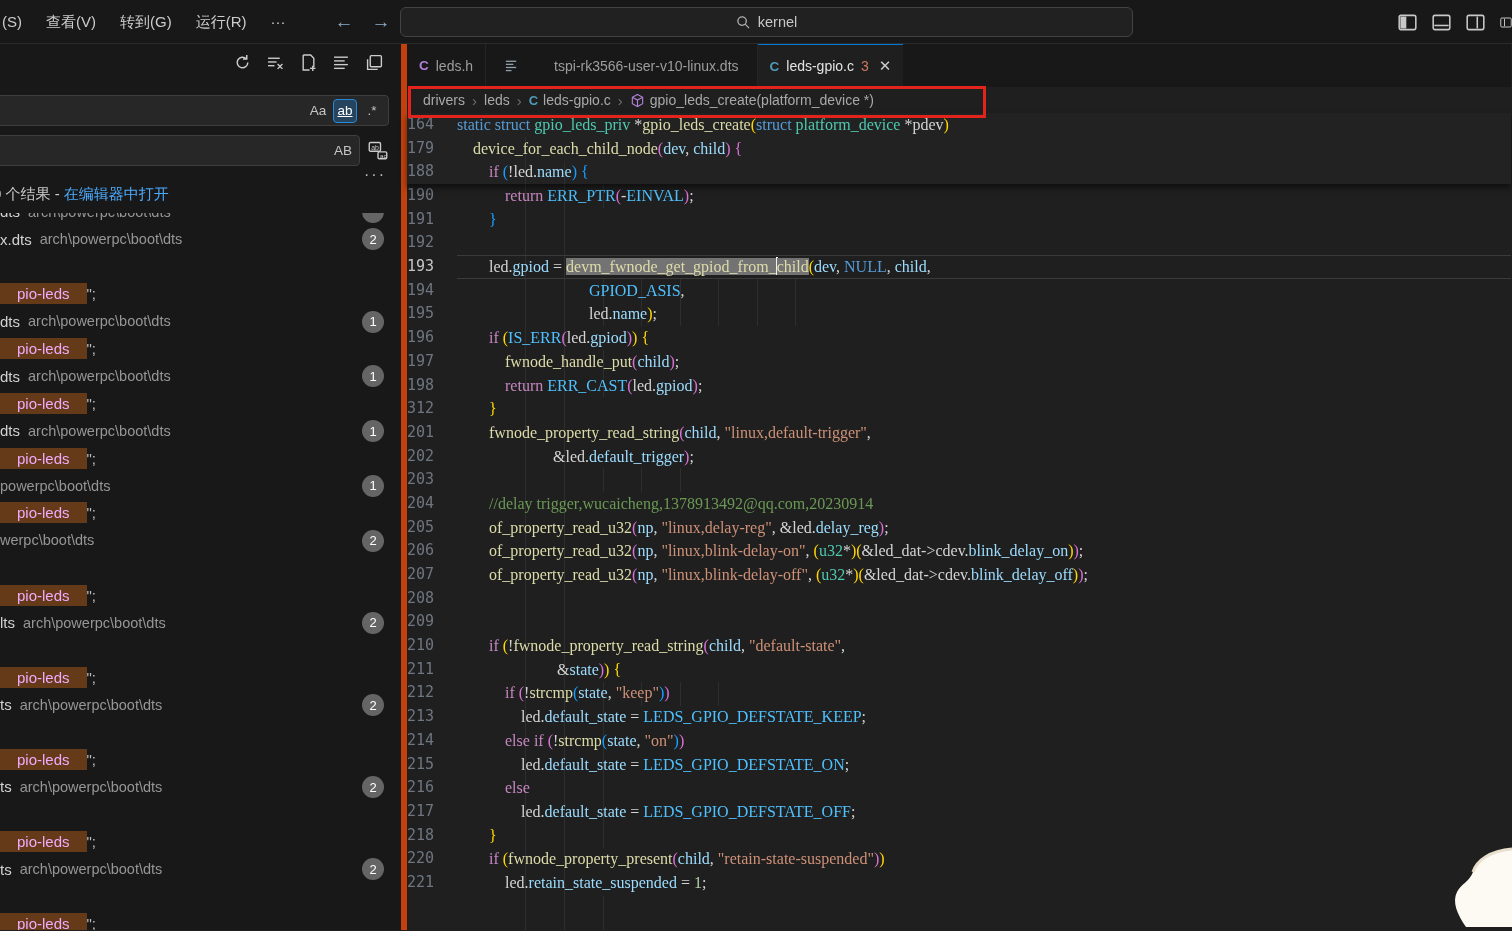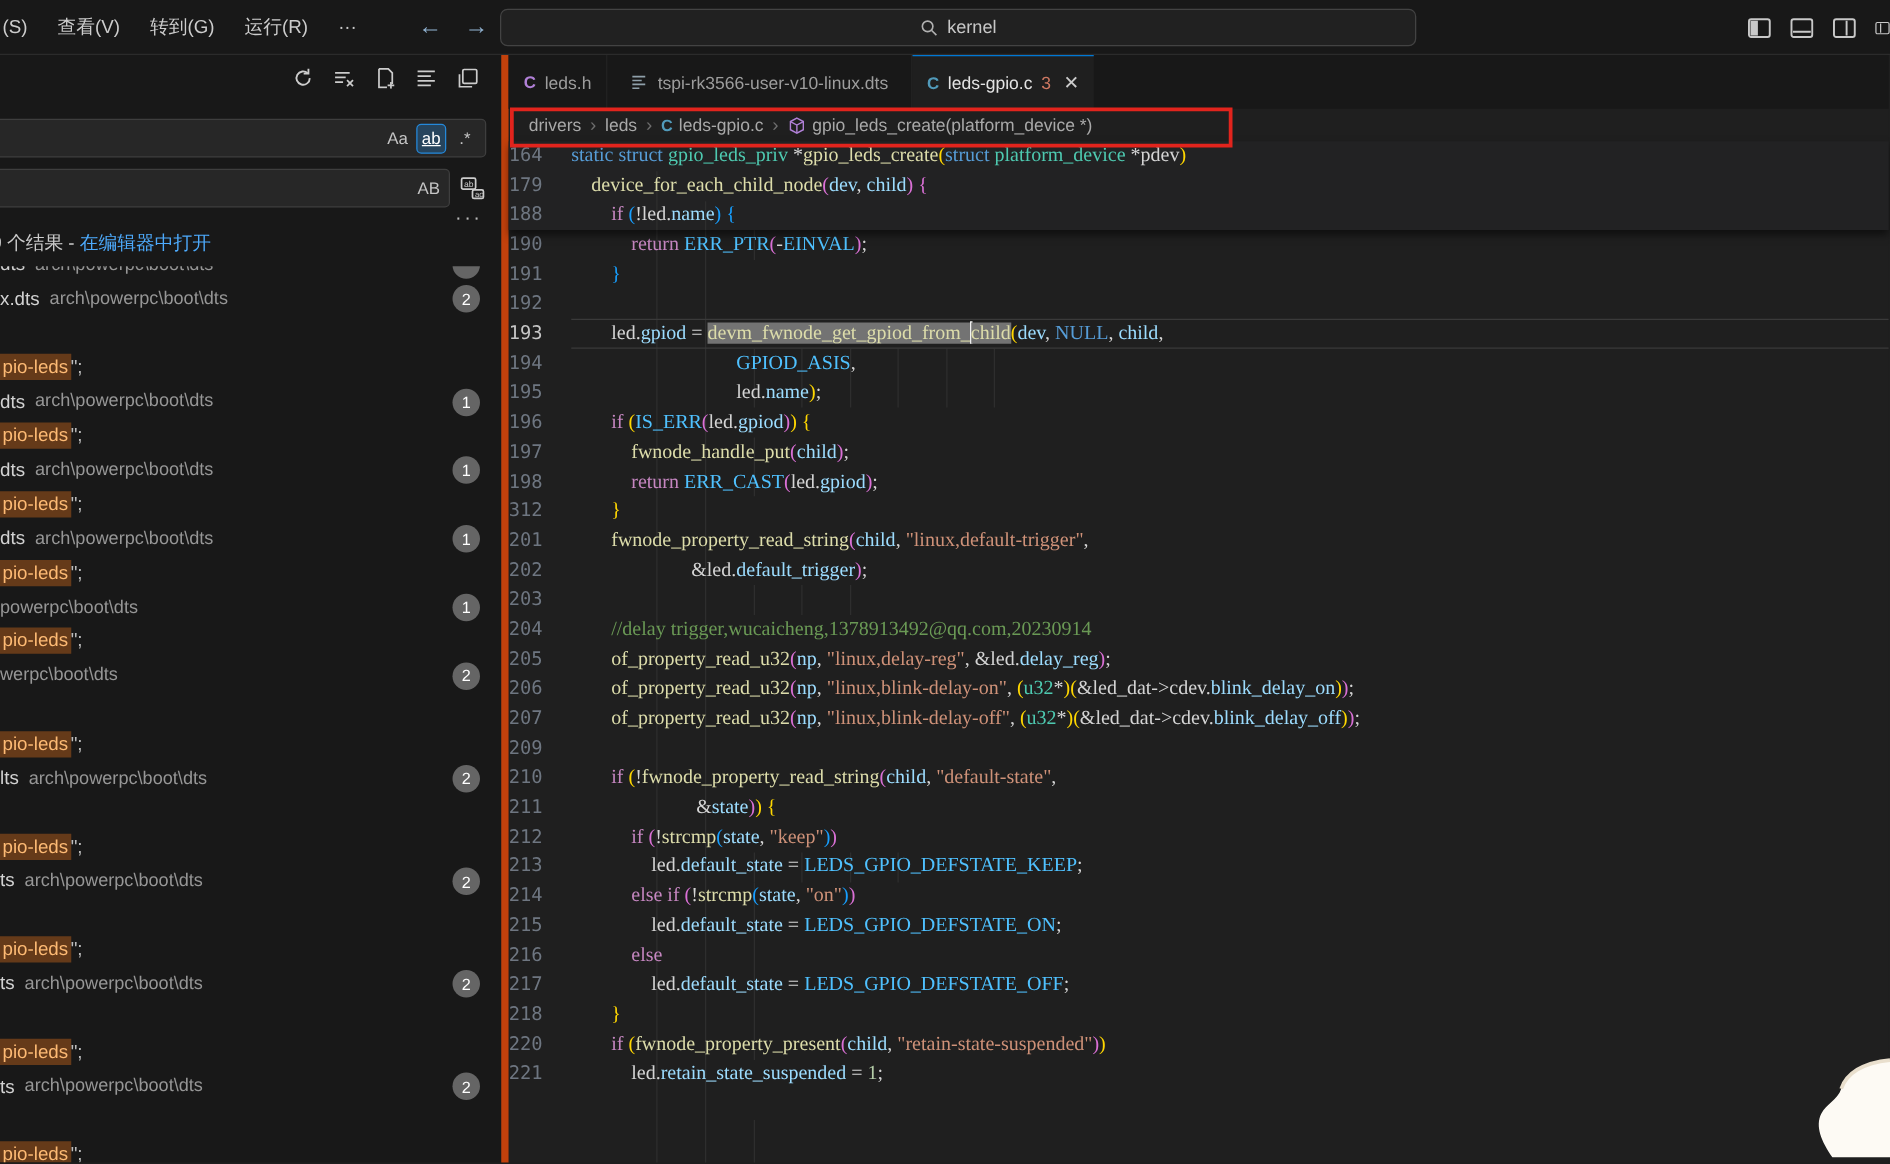--- a/index.html
+++ b/index.html
@@ -39,21 +39,21 @@
   .more-dots { position:absolute; top:122px; left:364px; color:#bbbbbb; font-size:16px; letter-spacing:2px; }
   .summary { position:absolute; top:141px; left:-7px; font-size:15px; color:#cccccc; white-space:nowrap; }
   .summary a { color:#4daafc; text-decoration:none; }
 
   .results { position:absolute; top:169px; left:0; right:0; bottom:0; overflow:hidden; }
   .row { height:27.4px; display:flex; align-items:center; position:relative; font-size:15px; white-space:nowrap; }
   .fname { color:#d2d2d2; margin-right:8px; }
   .fpath { color:#969696; font-size:14.5px; }
   .badge { position:absolute; right:17px; top:3px; width:22px; height:22px; border-radius:11px; background:#656565;
     color:#ffffff; font-size:13px; display:flex; align-items:center; justify-content:center; }
-  .mhl { background:#653a19; color:#fdba74; padding:2px 2px; }
+  .mhl { background:#653a19; color:#f0abfc; padding:2px 17px; }
   .mpost { color:#bdbdbd; }
 
   
   .tabbar { height:43px; background:#181818; display:flex; }
   .tab { display:flex; align-items:center; padding:0 12px; border-right:1px solid #252525;
     color:#9d9d9d; font-size:14px; background:#181818; white-space:nowrap; }
   .tab .ficon { font-weight:bold; font-size:13.5px; margin-right:7px; }
   .tab.active { background:#1f1f1f; color:#e3e3e3; border-top:1.5px solid #0078d4; border-right:none; }
   .tab .dirty-count { color:#ce7862; margin-left:7px; }
   .tab .close { color:#cccccc; font-size:15px; margin-left:10px; }
@@ -303,21 +303,21 @@
         </div>
       </div>
   </div>
 
   <div class="editor">
     <div class="tabbar">
       <div class="tab">
         <span class="ficon" style="color:#b180d7;">C</span>
         <span>leds.h</span>
       </div>
-      <div class="tab" style="padding:0 18px;">
+      <div class="tab" style="padding:0 18px;gap:28px;">
         <span style="display:flex;margin-right:7px;">
           <svg width="15" height="15" viewBox="0 0 16 16">
               <line x1="2" y1="3.5" x2="13" y2="3.5" stroke="#8fa0aa" stroke-width="1.4"></line>
               <line x1="2" y1="6.8" x2="10" y2="6.8" stroke="#8fa0aa" stroke-width="1.4"></line>
               <line x1="2" y1="10.1" x2="13" y2="10.1" stroke="#8fa0aa" stroke-width="1.4"></line>
               <line x1="2" y1="13.4" x2="8" y2="13.4" stroke="#8fa0aa" stroke-width="1.4"></line>
             </svg>
         </span>
         <span>tspi-rk3566-user-v10-linux.dts</span>
       </div>
@@ -487,20 +487,26 @@
             <pre class="ct"><span class="tk-pl">        </span><span class="tk-fn">of_property_read_u32</span><span class="tk-b2">(</span><span class="tk-var">np</span><span class="tk-pl">, </span><span class="tk-str">"linux,blink-delay-on"</span><span class="tk-pl">, </span><span class="tk-b1">(</span><span class="tk-type">u32</span><span class="tk-pl">*</span><span class="tk-b1">)(</span><span class="tk-pl">&amp;led_dat-&gt;cdev.</span><span class="tk-var">blink_delay_on</span><span class="tk-b1">)</span><span class="tk-b2">)</span><span class="tk-pl">;</span></pre>
           </div>
         </div>
         <div class="cl">
           <span class="ln">207</span>
           <div class="ctw">
             <pre class="ct"><span class="tk-pl">        </span><span class="tk-fn">of_property_read_u32</span><span class="tk-b2">(</span><span class="tk-var">np</span><span class="tk-pl">, </span><span class="tk-str">"linux,blink-delay-off"</span><span class="tk-pl">, </span><span class="tk-b1">(</span><span class="tk-type">u32</span><span class="tk-pl">*</span><span class="tk-b1">)(</span><span class="tk-pl">&amp;led_dat-&gt;cdev.</span><span class="tk-var">blink_delay_off</span><span class="tk-b1">)</span><span class="tk-b2">)</span><span class="tk-pl">;</span></pre>
           </div>
         </div>
         <div class="cl">
+          <span class="ln">208</span>
+          <div class="ctw">
+            <pre class="ct"></pre>
+          </div>
+        </div>
+        <div class="cl">
           <span class="ln">209</span>
           <div class="ctw">
             <pre class="ct"></pre>
           </div>
         </div>
         <div class="cl">
           <span class="ln">210</span>
           <div class="ctw">
             <pre class="ct"><span class="tk-pl">        </span><span class="tk-ctrl">if</span><span class="tk-pl"> </span><span class="tk-b1">(</span><span class="tk-pl">!</span><span class="tk-fn">fwnode_property_read_string</span><span class="tk-b2">(</span><span class="tk-var">child</span><span class="tk-pl">, </span><span class="tk-str">"default-state"</span><span class="tk-pl">,</span></pre>
           </div>

